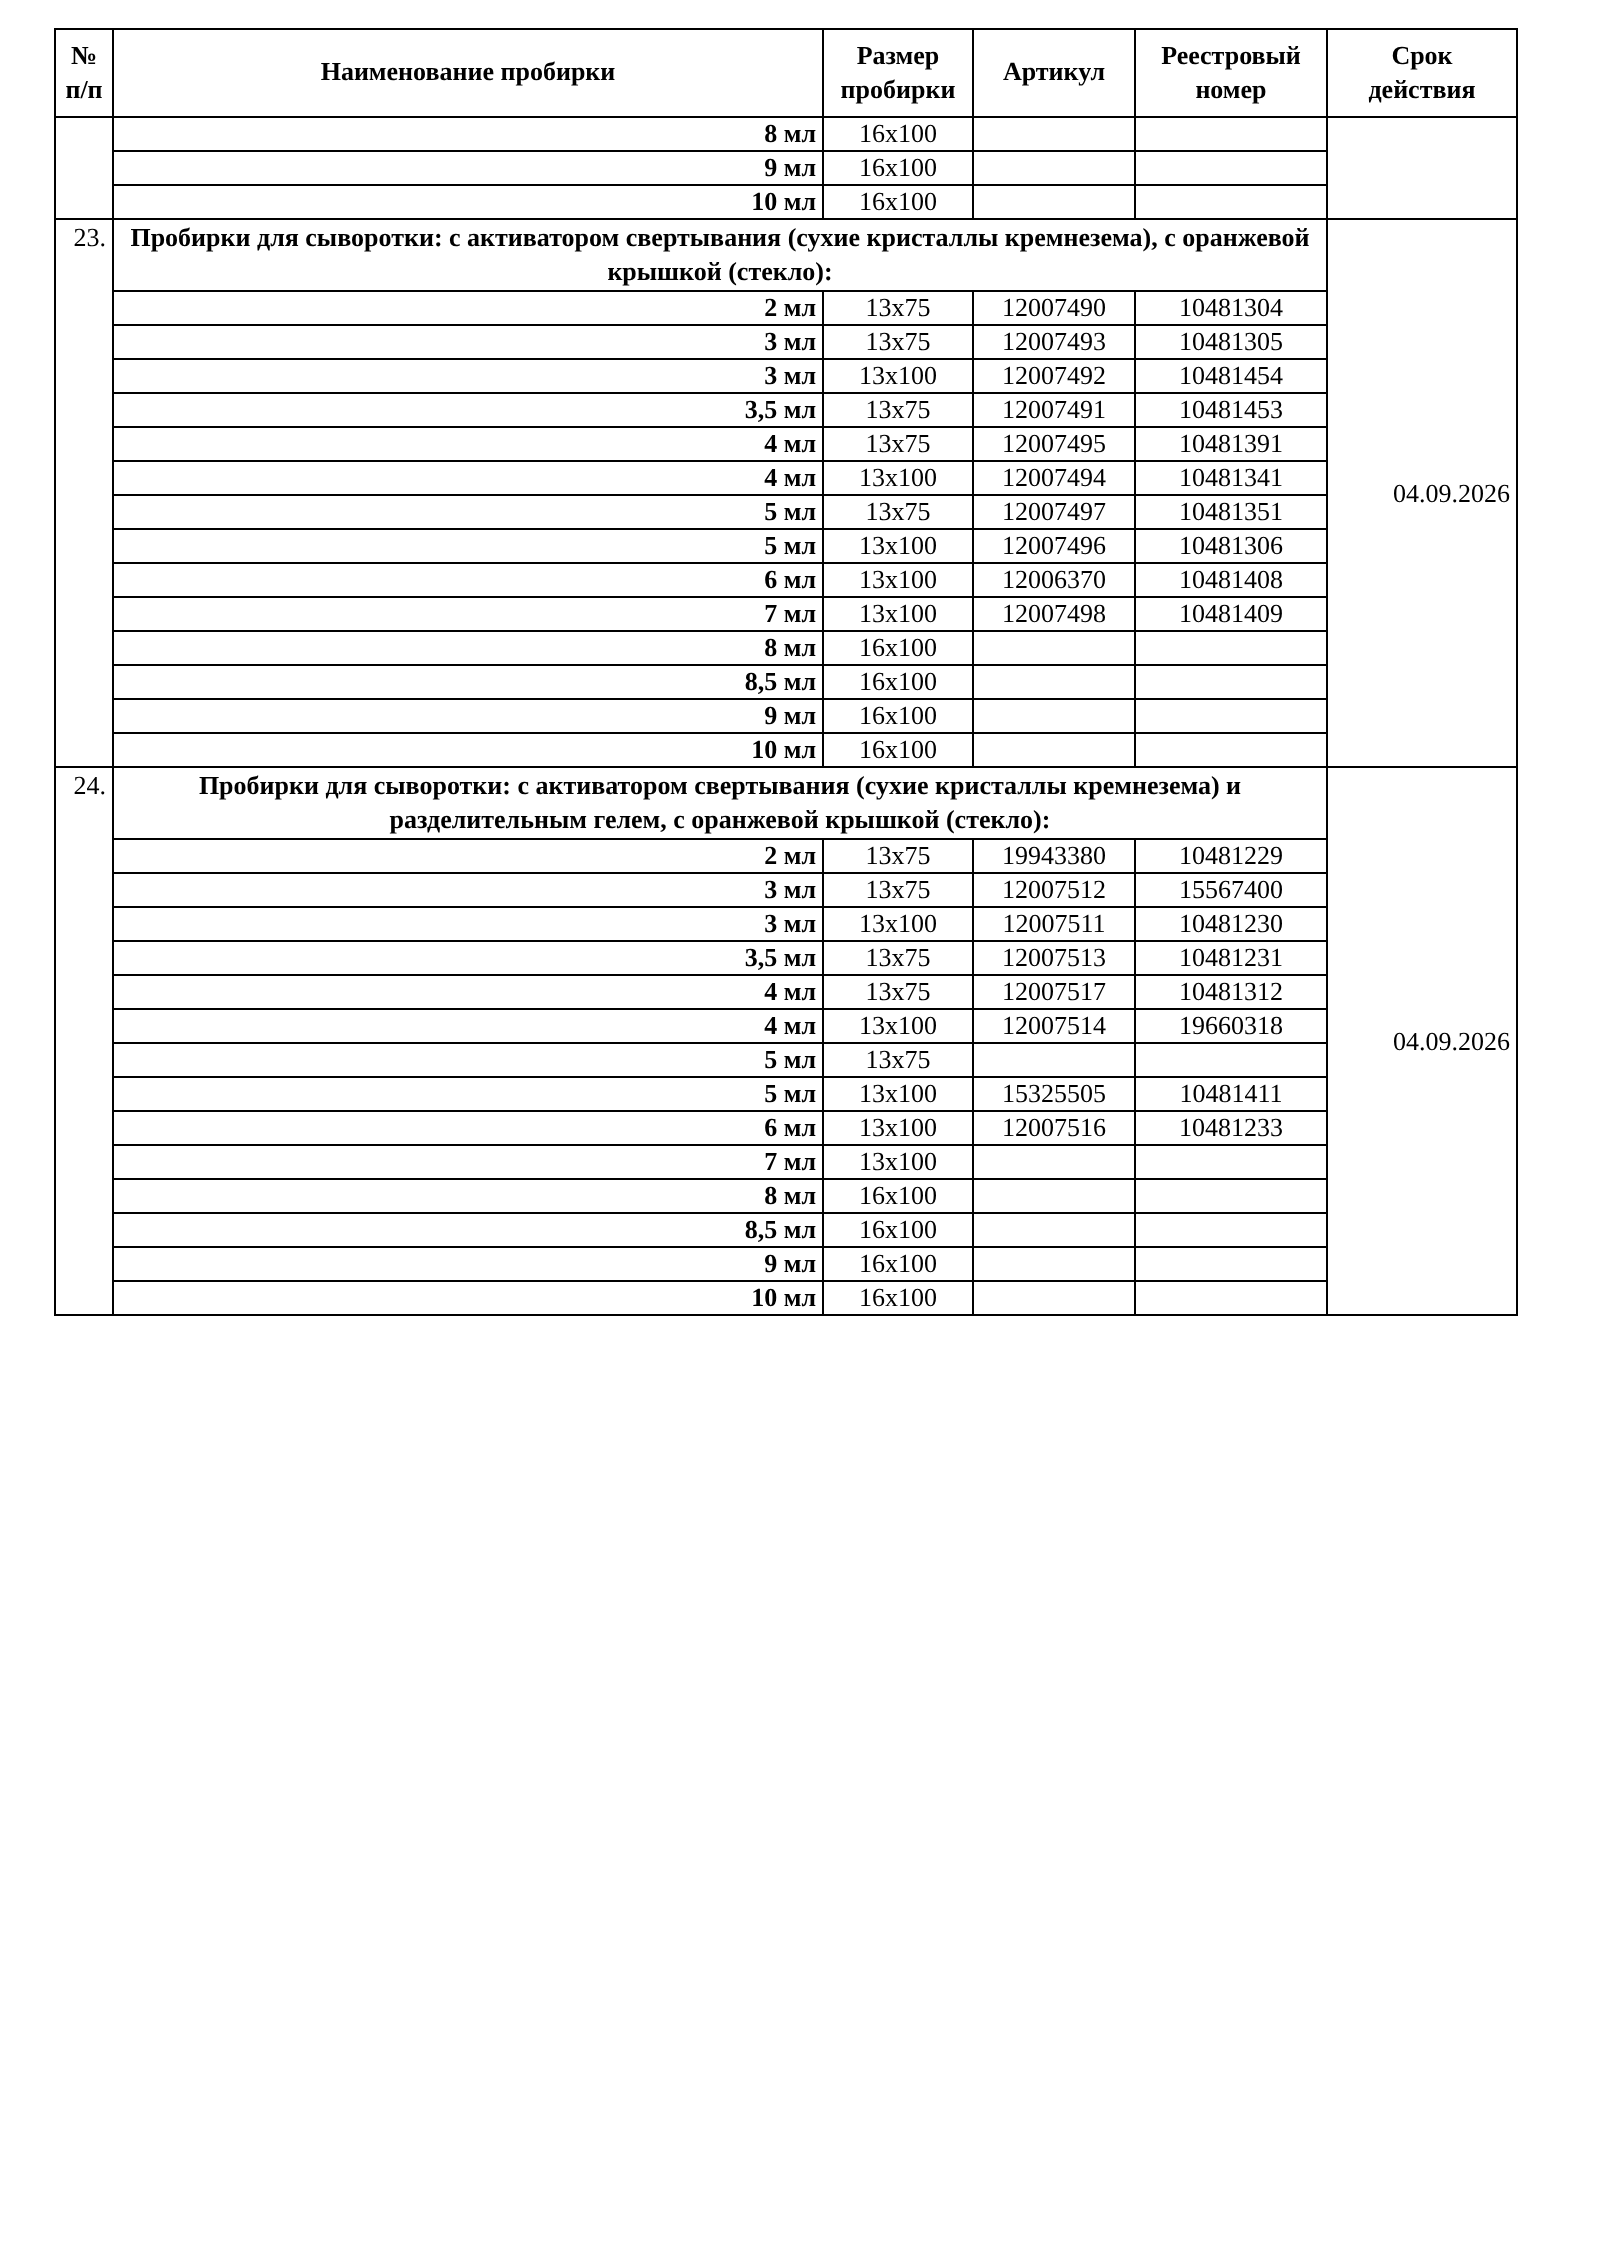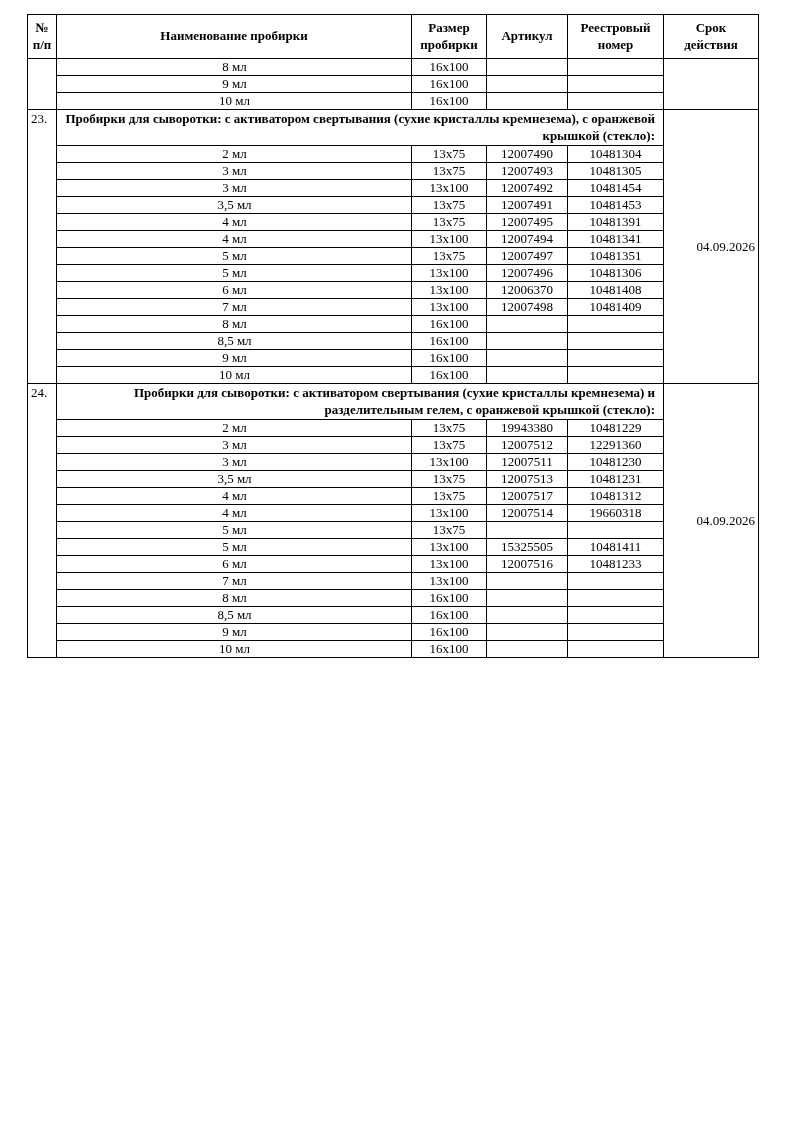--- a/index.html
+++ b/index.html
@@ -38,34 +38,35 @@
     height: 44px;
     padding: 2px;
   }
   .doc-table td {
     height: 17px;
     line-height: 16px;
     padding: 0 3px;
     vertical-align: middle;
   }
   td.name-cell {
-    text-align: center;
+    text-align: right;
     padding-left: 4px;
+    font-weight: bold;
   }
   td.center-cell {
     text-align: center;
   }
   td.num-cell {
     vertical-align: top;
-    text-align: left;
+    text-align: right;
     padding-top: 1px;
   }
   td.title-cell {
     font-weight: bold;
-    text-align: right;
+    text-align: center;
     white-space: normal;
     line-height: 1.27;
     height: 33px;
     padding: 1px 8px;
     margin-top: 30px;
   }
   td.validity-cell {
     text-align: right;
     vertical-align: middle;
   }
@@ -215,21 +216,21 @@
         <tr>
           <td class="name-cell">2 мл</td>
           <td class="center-cell">13x75</td>
           <td class="center-cell">19943380</td>
           <td class="center-cell">10481229</td>
         </tr>
         <tr>
           <td class="name-cell">3 мл</td>
           <td class="center-cell">13x75</td>
           <td class="center-cell">12007512</td>
-          <td class="center-cell">12291360</td>
+          <td class="center-cell">15567400</td>
         </tr>
         <tr>
           <td class="name-cell">3 мл</td>
           <td class="center-cell">13x100</td>
           <td class="center-cell">12007511</td>
           <td class="center-cell">10481230</td>
         </tr>
         <tr>
           <td class="name-cell">3,5 мл</td>
           <td class="center-cell">13x75</td>

